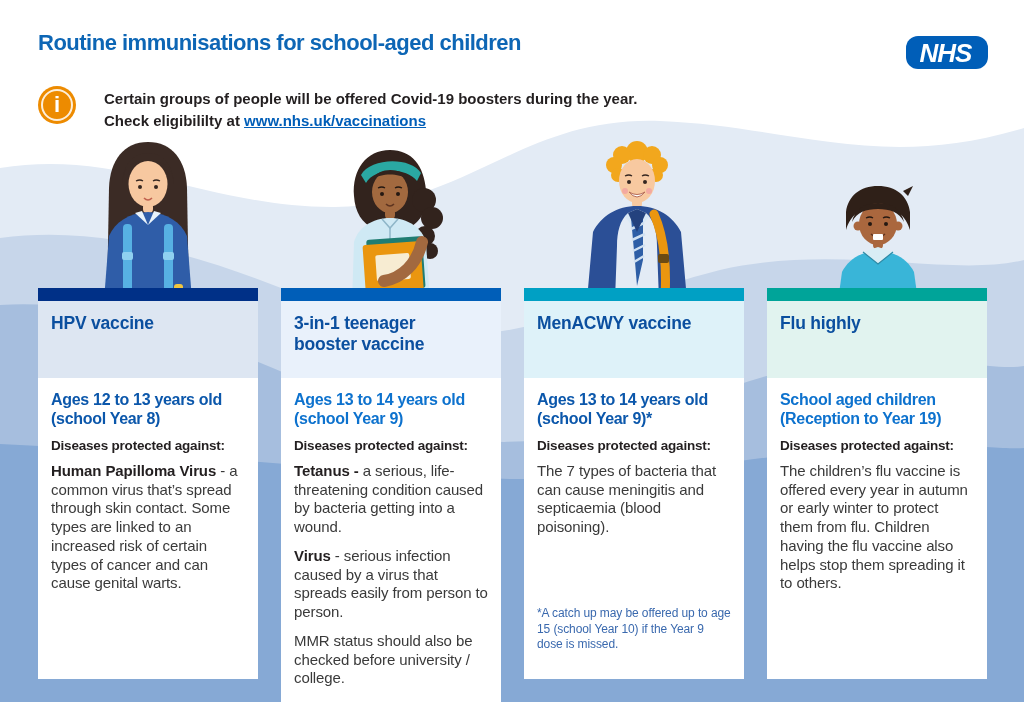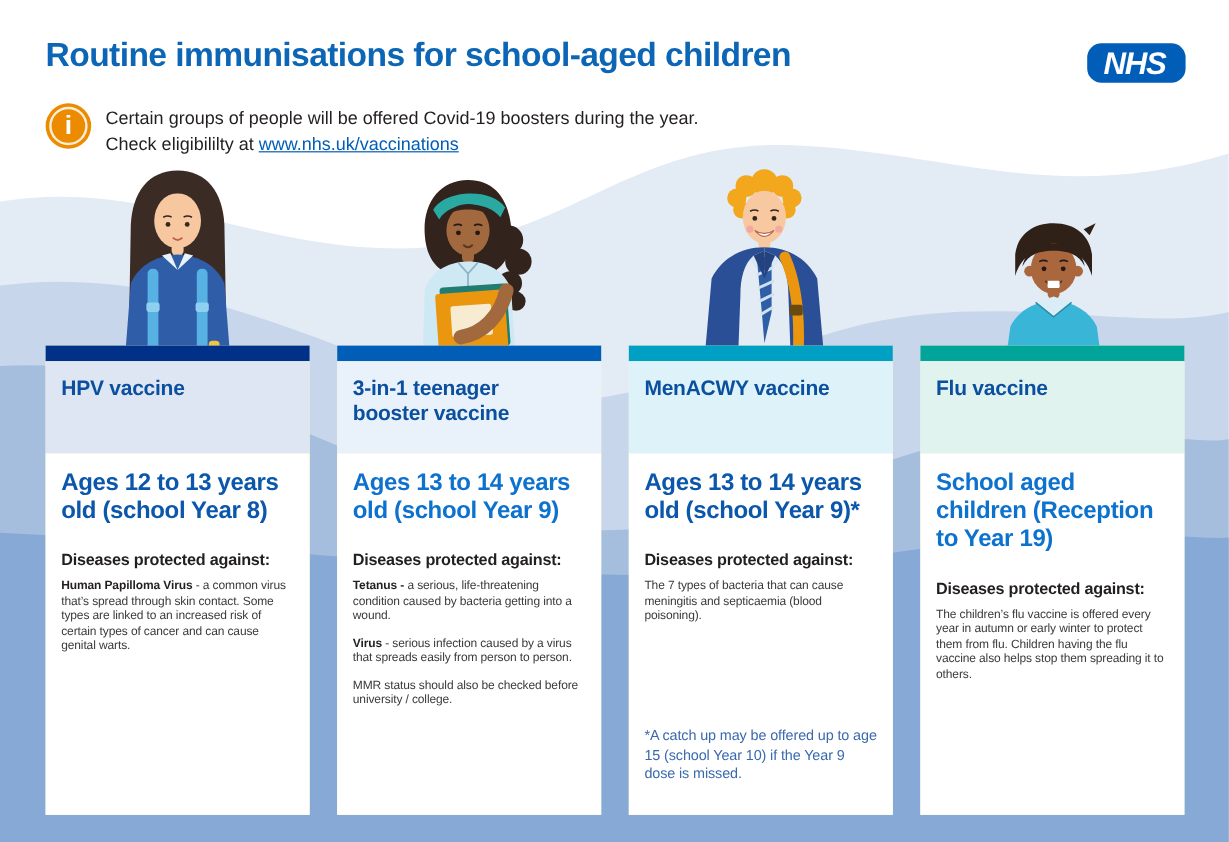--- a/index.html
+++ b/index.html
@@ -3,51 +3,51 @@
 <meta charset="utf-8">
 <style>
   html,body{margin:0;padding:0;}
   body{font-family:"Liberation Sans",sans-serif;background:#ffffff;}
   #page{position:relative;width:1024px;height:702px;overflow:hidden;background:#ffffff;}
 
   
   #bg{position:absolute;inset:0;z-index:0;}
 
   
-  .title{position:absolute;left:38px;top:30px;margin:0;font-size:28px;font-weight:bold;
+  .title{position:absolute;left:38px;top:30px;margin:0;font-size:22px;font-weight:bold;
          color:#0d66b5;letter-spacing:-0.5px;z-index:3;text-align:right;}
   .nhs-logo{position:absolute;top:36px;left:906px;width:82px;height:33px;background:#005EB8;
             border-radius:12px;display:flex;align-items:center;justify-content:center;z-index:3;}
   .nhs-logo span{color:#ffffff;font-size:26px;font-weight:bold;font-style:italic;
                  letter-spacing:-1px;line-height:1;padding-right:3px;}
 
   
   .notice{position:absolute;left:38px;top:86px;display:flex;z-index:3;}
   .info-badge{width:38px;height:38px;border-radius:50%;background:#ED8B00;position:relative;
               flex:0 0 38px;}
   .info-badge::before{content:"";position:absolute;inset:3px;border:2px solid rgba(255,255,255,.85);
               border-radius:50%;}
   .info-badge i{position:absolute;inset:0;display:flex;align-items:center;justify-content:center;
               color:#ffffff;font-size:22px;font-weight:bold;font-style:normal;}
-  .notice-text{margin-left:12px;font-size:15px;font-weight:normal;color:#231f20;line-height:1.45;
+  .notice-text{margin-left:28px;font-size:15px;font-weight:bold;color:#231f20;line-height:1.45;
               padding-top:2px;}
   .notice-text a{color:#005EB8;text-decoration:underline;cursor:pointer;}
 
   
   .card{position:absolute;top:288px;width:220px;height:391px;z-index:2;display:flex;
         flex-direction:column;background:#fef9c3;}
   .card .bar{height:13px;flex:0 0 13px;}
   .card .card-header{flex:0 0 65px;padding:12px 12px 0 13px;}
   .card .card-header h2{margin:0;font-size:17.5px;font-weight:bold;color:#0b4f9f;
         line-height:1.18;max-width:175px;letter-spacing:-0.2px;}
   .card .card-body{flex:1;background:#ffffff;padding:13px 12px 12px 13px;display:flex;
         flex-direction:column;}
-  .ages{margin:0 0 21px 0;font-size:20px;font-weight:bold;line-height:1.18;letter-spacing:-0.3px;}
+  .ages{margin:0 0 9px 0;font-size:16px;font-weight:bold;line-height:1.18;letter-spacing:-0.3px;}
   .diseases{margin:0 0 9px 0;font-size:13.5px;font-weight:bold;color:#231f20;letter-spacing:-0.2px;}
-  .card-body p.para{margin:0 0 10px 0;font-size:10px;line-height:1.25;color:#3a3a3a;
+  .card-body p.para{margin:0 0 10px 0;font-size:15px;line-height:1.25;color:#3a3a3a;
         letter-spacing:-0.1px;}
   .card-body p.para b{color:#231f20;}
   .footnote{margin-top:auto;font-size:12px;line-height:1.3;color:#3a69ae;letter-spacing:-0.1px;
         padding-bottom:2px;}
 
   .c1 .bar{background:#003087;} .c1 .card-header{background:#dde6f2;} .c1 .ages{color:#0b57ab;}
   .c2 .bar{background:#005EB8;} .c2 .card-header{background:#e9f1fb;} .c2 .ages{color:#0d72ce;}
   .c3 .bar{background:#00A0C4;} .c3 .card-header{background:#def2f9;} .c3 .ages{color:#0b57ab;}
   .c4 .bar{background:#00A499;} .c4 .card-header{background:#e1f3ef;} .c4 .ages{color:#0d72ce;}
   .card.c1{left:38px;} .card.c2{left:281px;} .card.c3{left:524px;} .card.c4{left:767px;}
@@ -222,21 +222,21 @@
       <h3 class="ages">Ages 13 to 14 years old (school Year 9)*</h3>
       <p class="diseases">Diseases protected against:</p>
       <p class="para"><span>The 7 types of bacteria that can cause meningitis and septicaemia (blood poisoning).</span></p>
       <p class="footnote">*A catch up may be offered up to age 15 (school Year 10) if the Year 9 dose is missed.</p>
     </div>
   </section>
 
   <section class="card c4">
     <div class="bar"></div>
     <div class="card-header">
-      <h2>Flu vaccine</h2>
+      <h2>Flu highly</h2>
     </div>
     <div class="card-body">
       <h3 class="ages">School aged children (Reception to Year 19)</h3>
       <p class="diseases">Diseases protected against:</p>
       <p class="para"><span>The children’s flu vaccine is offered every year in autumn or early winter to protect them from flu. Children having the flu vaccine also helps stop them spreading it to others.</span></p>
     </div>
   </section>
 
 </div>
 

